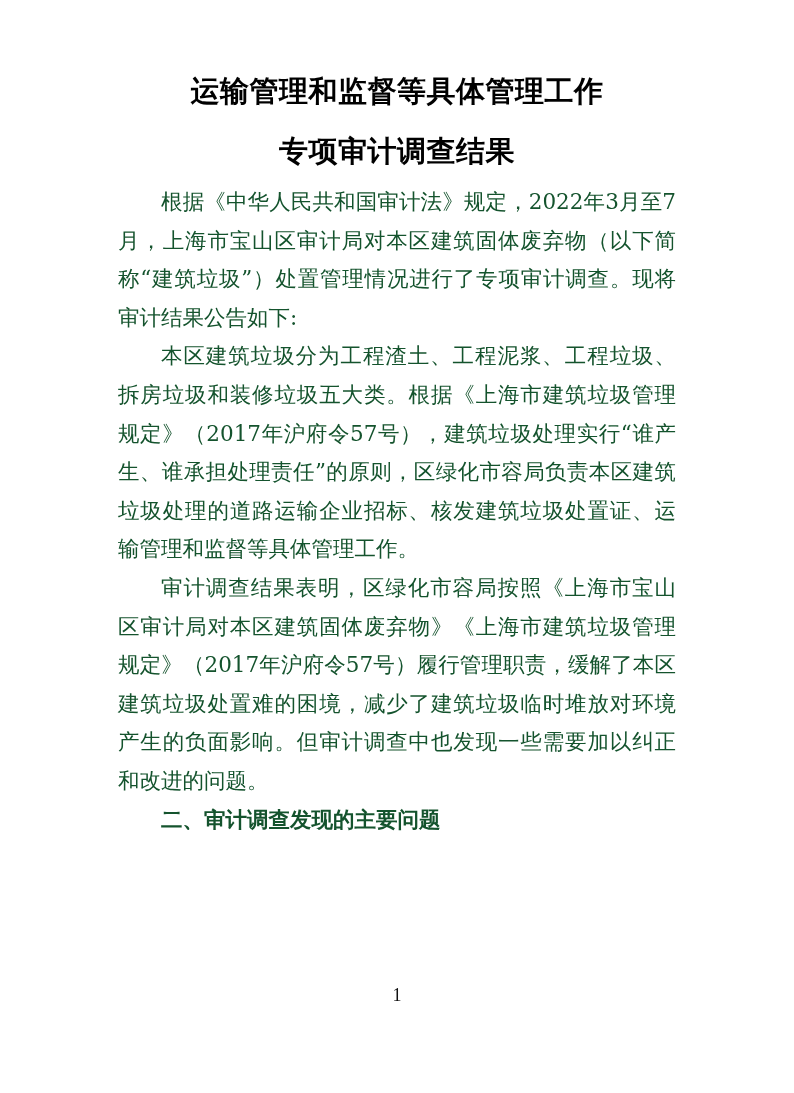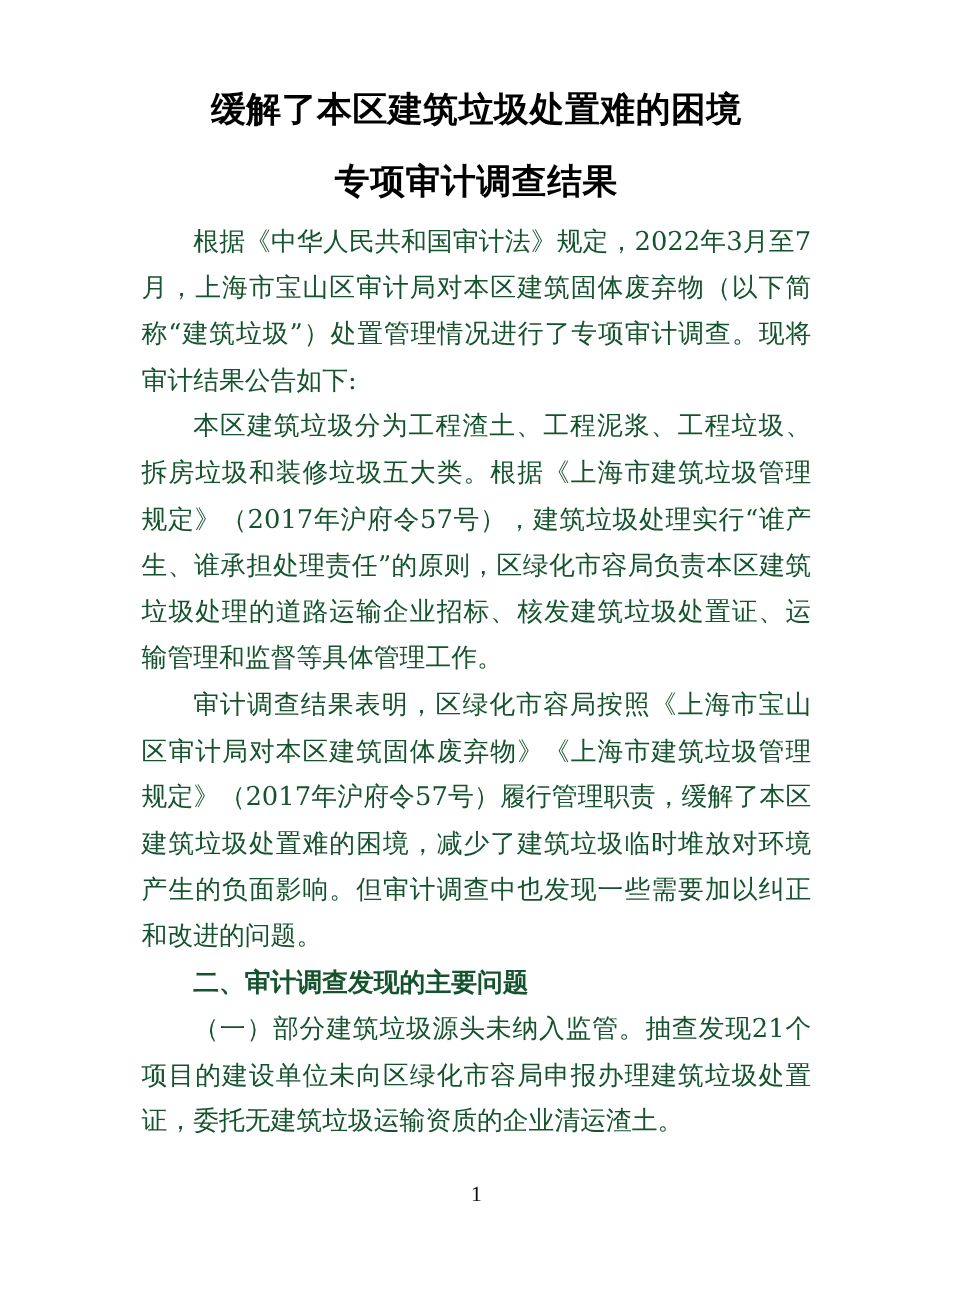--- a/index.html
+++ b/index.html
@@ -14,25 +14,24 @@
     text-align:justify; text-justify:inter-character; }
   .body p { margin:0; text-indent:2em; }
   .body h2 { margin:0; text-indent:2em; font-family:"DejaVu Sans", sans-serif; font-weight:bold; font-size:21.5px; line-height:38.6px; }
   .pageno { position:absolute; left:0; width:794px; top:985px; text-align:center;
     font-family:"Liberation Serif", serif; font-size:18px; color:#111; }
 </style>
 </head>
 <body>
 
 <div class="page">
-  <div class="title t1">缓解了本区建筑垃圾处置难的困境</div>
+  <div class="title t1">运输管理和监督等具体管理工作</div>
   <div class="title t2">专项审计调查结果</div>
 
   <div class="body">
     <p>根据《中华人民共和国审计法》规定，2022年3月至7月，上海市宝山区审计局对本区建筑固体废弃物（以下简称“建筑垃圾”）处置管理情况进行了专项审计调查。现将审计结果公告如下:</p>
     <p>本区建筑垃圾分为工程渣土、工程泥浆、工程垃圾、拆房垃圾和装修垃圾五大类。根据《上海市建筑垃圾管理规定》（2017年沪府令57号），建筑垃圾处理实行“谁产生、谁承担处理责任”的原则，区绿化市容局负责本区建筑垃圾处理的道路运输企业招标、核发建筑垃圾处置证、运输管理和监督等具体管理工作。</p>
     <p>审计调查结果表明，区绿化市容局按照《上海市宝山区审计局对本区建筑固体废弃物》《上海市建筑垃圾管理规定》（2017年沪府令57号）履行管理职责，缓解了本区建筑垃圾处置难的困境，减少了建筑垃圾临时堆放对环境产生的负面影响。但审计调查中也发现一些需要加以纠正和改进的问题。</p>
     <h2>二、审计调查发现的主要问题</h2>
-    <p>（一）部分建筑垃圾源头未纳入监管。抽查发现21个项目的建设单位未向区绿化市容局申报办理建筑垃圾处置证，委托无建筑垃圾运输资质的企业清运渣土。</p>
   </div>
 
   <div class="pageno">1</div>
 </div>
 
 </body></html>

